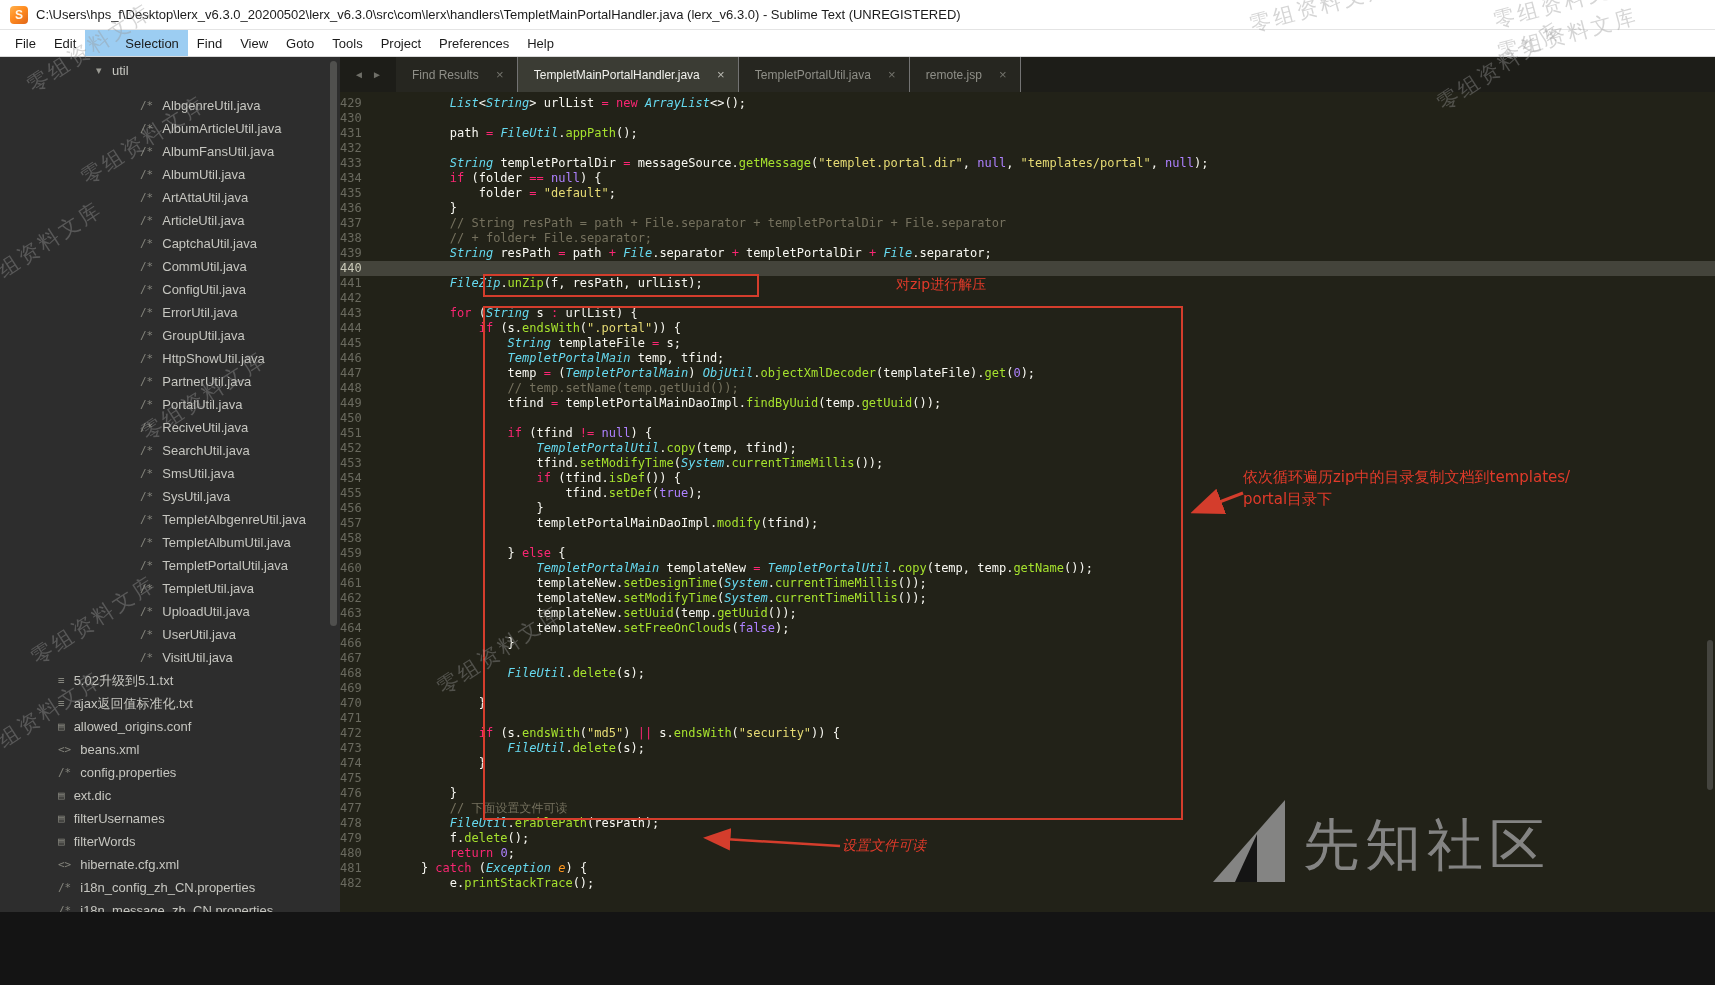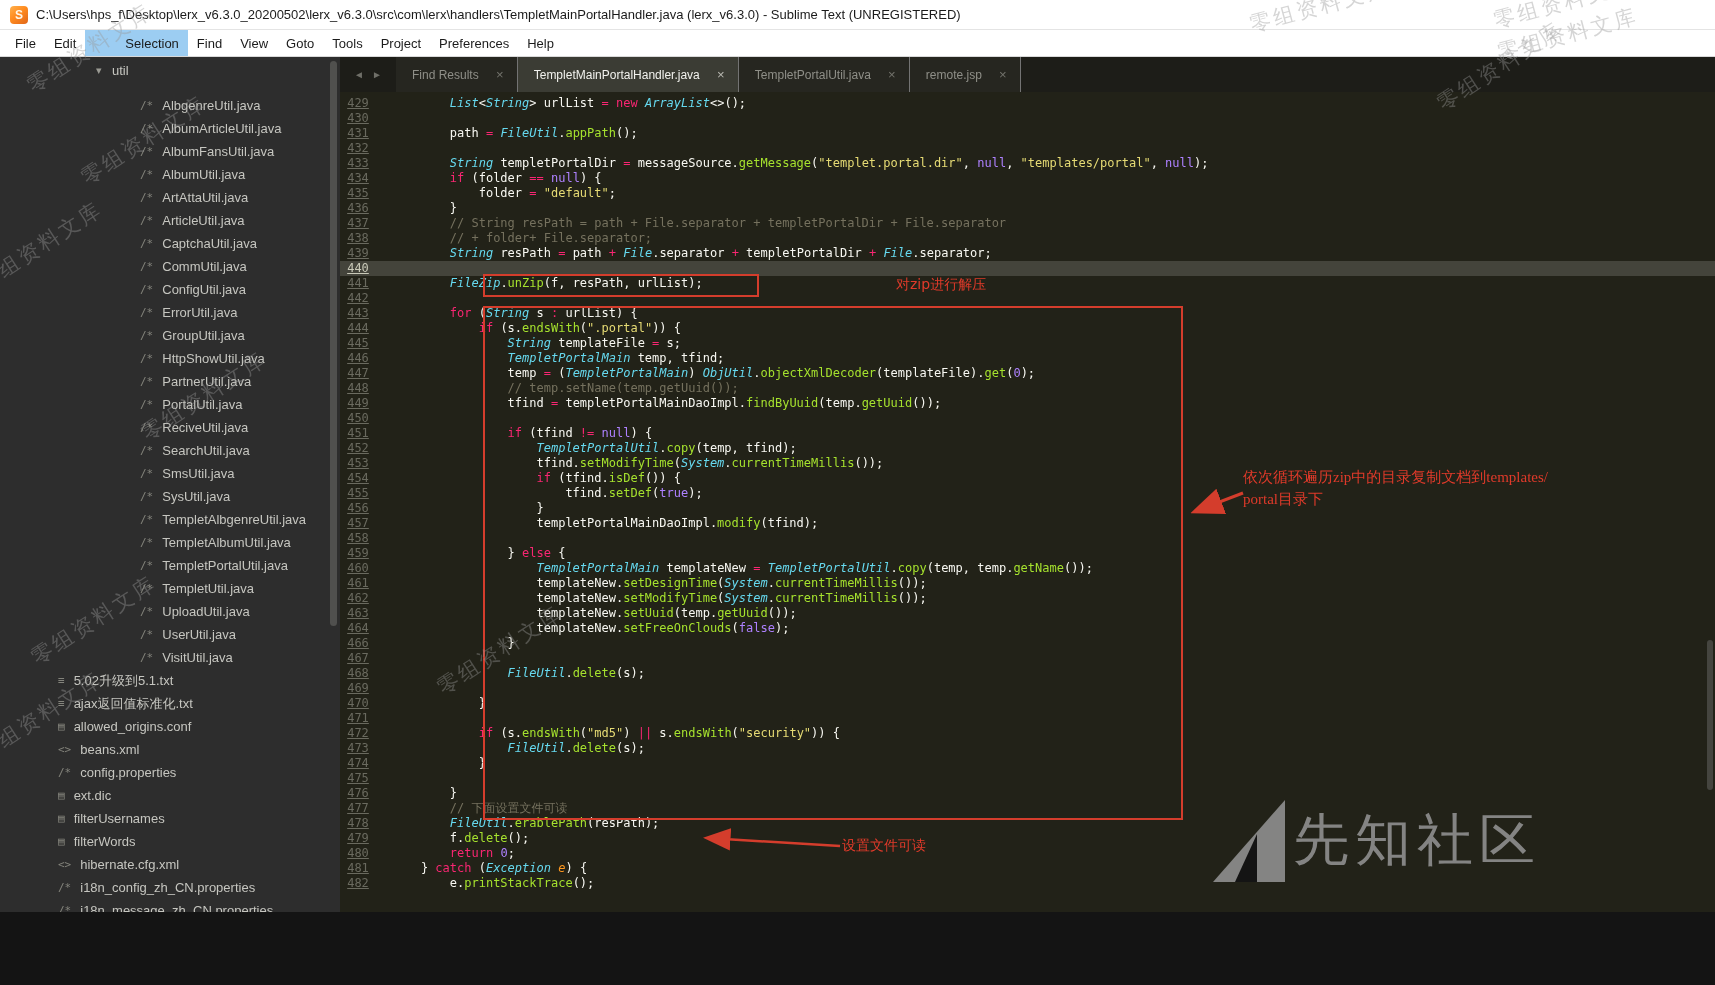--- a/index.html
+++ b/index.html
@@ -48,43 +48,43 @@
     background:#262620; color:#8f8f88; border-right:1px solid #737373; cursor:default; }
   .tab.active { background:#3b3c34; color:#f2f2ee; }
   .tab .close { margin-left:14px; color:#73736c; font-size:13px; width:14px; text-align:center; }
   .tab.active .close { color:#b9b9b2; }
 
   
   .editor { position:relative; flex:1; background:#222218; overflow:hidden;
     font-family:"DejaVu Sans Mono",monospace; font-size:12px; }
   .codewrap { position:absolute; left:0; top:0; width:100%; padding-top:4px; }
   .row { display:flex; height:15px; line-height:15px; }
-  .row .num { width:52px; text-align:center; padding-right:16px; color:#6a6a5f; flex:none;text-decoration:underline; }
+  .row .num { width:52px; text-align:left; padding-right:16px; color:#6a6a5f; flex:none; }
   .row .code { white-space:pre; color:#f8f8f2; }
   .row.hl { background:#44443b; }
   .row.hl .num { color:#c9c9b8; }
   .k { color:#f92672; } .t { color:#66d9ef; font-style:italic; } .f { color:#a6e22e;text-align:center; }
   .s { color:#e6db74; } .c { color:#75715e; } .n { color:#ae81ff; }
   .i { color:#fd971f; font-style:italic; } .p { color:#f8f8f2; }
   .ed-scroll { position:absolute; right:2px; top:548px; width:6px; height:150px;
     background:#45453f; border-radius:3px; }
 
   
   .overlay { position:absolute; left:0; top:0; width:100%; height:100%; pointer-events:none; }
   .redbox { position:absolute; border:2px solid #d43d2c; }
   .rednote { position:absolute; color:#e03a2a; font-size:14px;
     font-family:"DejaVu Sans",sans-serif; white-space:nowrap; }
   .rednote.big { font-size:15px; line-height:22px; }
   .arrow-svg { position:absolute; left:0; top:0; width:100%; height:100%; }
 
   
   .wm { position:absolute; color:#999999; opacity:0.4; font-size:21px; letter-spacing:3px;
     white-space:nowrap; pointer-events:none; z-index:60; }
-  .xz-logo { position:absolute; left:1213px; top:798px; display:flex; align-items:center;
-    gap:4px; z-index:55; pointer-events:none; }
+  .xz-logo { position:absolute; left:1213px; top:798px; display:flex; align-items:flex-end;
+    gap:14px; z-index:55; pointer-events:none; }
   .xz-text { font-size:56px; color:#8f8f8f; letter-spacing:6px; opacity:0.9; }
 </style>
 </head>
 <body>
 
 <div class="screen">
   <div class="window">
 
     <div class="titlebar">
       <div class="app-icon">S</div>
@@ -502,26 +502,26 @@
               </div>
             </div>
           <div class="ed-scroll"></div>
 
           <div class="overlay">
             <div class="redbox" style="left:143px; top:182px; width:276px; height:23px;"></div>
             <div class="redbox" style="left:143px; top:214px; width:700px; height:514px;"></div>
 
             <div class="rednote" style="left:556px; top:184px;">对zip进行解压</div>
 
-            <div class="rednote big" style="left:903px; top:374px;font-family:Liberation Serif, serif;">
+            <div class="rednote big" style="left:903px; top:374px;">
               <div>依次循环遍历zip中的目录复制文档到templates/</div>
               <div>portal目录下</div>
             </div>
 
-            <div class="rednote" style="left:502px; top:745px;">设置文件可读</div>
+            <div class="rednote" style="left:502px; top:745px;font-style:italic;">设置文件可读</div>
 
             <svg class="arrow-svg">
               <defs>
                 <marker id="ah" markerWidth="11" markerHeight="9" refX="9" refY="4.5" orient="auto">
                   <path d="M0,0 L11,4.5 L0,9 z" fill="#d43d2c"></path>
                 </marker>
               </defs>
               <line x1="903" y1="401" x2="856" y2="419" stroke="#d43d2c" stroke-width="3" marker-end="url(#ah)"></line>
               <line x1="500" y1="754" x2="368" y2="746" stroke="#d43d2c" stroke-width="2.5" marker-end="url(#ah)"></line>
             </svg>

